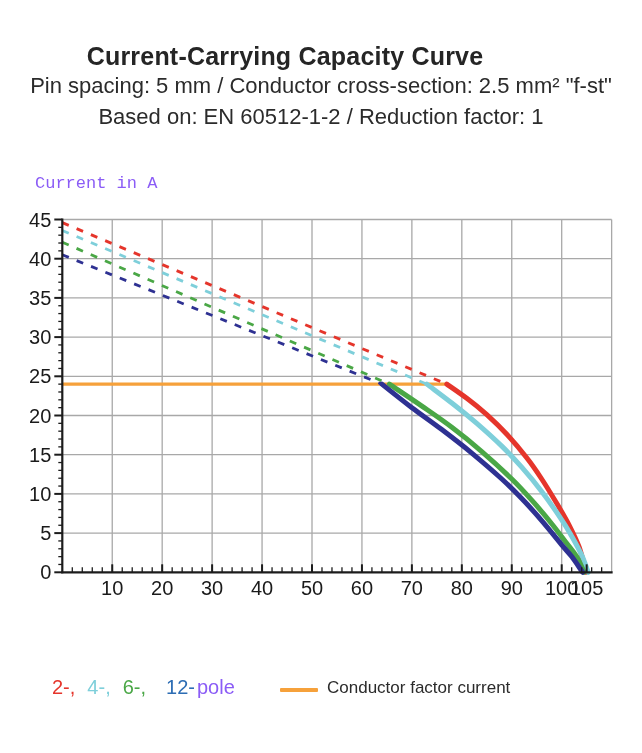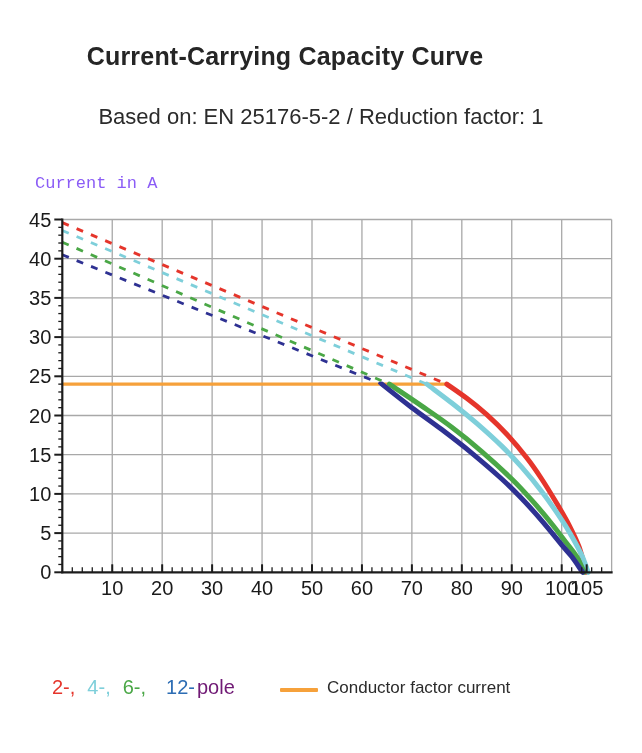--- a/index.html
+++ b/index.html
@@ -22,31 +22,32 @@
   }
   .x-axis-title{
     position:absolute;right:142px;top:627px;font-size:17px;color:#2b2b2b;white-space:nowrap;
   }
   svg.chart{position:absolute;left:0;top:0;}
   .legend{
     position:absolute;left:0;top:676px;width:642px;height:32px;font-size:20px;
   }
   .legend-poles{position:absolute;left:52px;top:0;white-space:nowrap;}
   .legend-poles .pole{margin-right:12px;font-weight:400;}
-  .legend-poles .suffix{color:#701a75;margin-left:-10px;text-align:right;}
+  .legend-poles .suffix{color:#8b5cf6;margin-left:-10px;text-align:right;}
   .rated-swatch{position:absolute;left:280px;top:12px;width:38px;height:4px;border-radius:1px;}
   .rated-label{position:absolute;left:327px;top:2px;font-size:17px;color:#2b2b2b;white-space:nowrap;}
 </style>
 </head>
 <body>
 
 <div class="page">
 
   <div class="title">Current-Carrying Capacity Curve</div>
-  <div class="subtitle s2">Based on: EN 25176-5-2 / Reduction factor: 1</div>
+  <div class="subtitle s1">Pin spacing: 5 mm / Conductor cross-section: 2.5 mm² "f-st"</div>
+  <div class="subtitle s2">Based on: EN 60512-1-2 / Reduction factor: 1</div>
 
   <div class="y-axis-title">Current in A</div>
 
   <svg id="chart" class="chart" width="642" height="753" viewBox="0 0 642 753">
       <g>
         <line x1="112.24" y1="219.49999999999994" x2="112.24" y2="572.3" stroke="#a8a8a8" stroke-width="1.3"></line>
         <line x1="162.18" y1="219.49999999999994" x2="162.18" y2="572.3" stroke="#a8a8a8" stroke-width="1.3"></line>
         <line x1="212.12" y1="219.49999999999994" x2="212.12" y2="572.3" stroke="#a8a8a8" stroke-width="1.3"></line>
         <line x1="262.06" y1="219.49999999999994" x2="262.06" y2="572.3" stroke="#a8a8a8" stroke-width="1.3"></line>
         <line x1="312" y1="219.49999999999994" x2="312" y2="572.3" stroke="#a8a8a8" stroke-width="1.3"></line>

